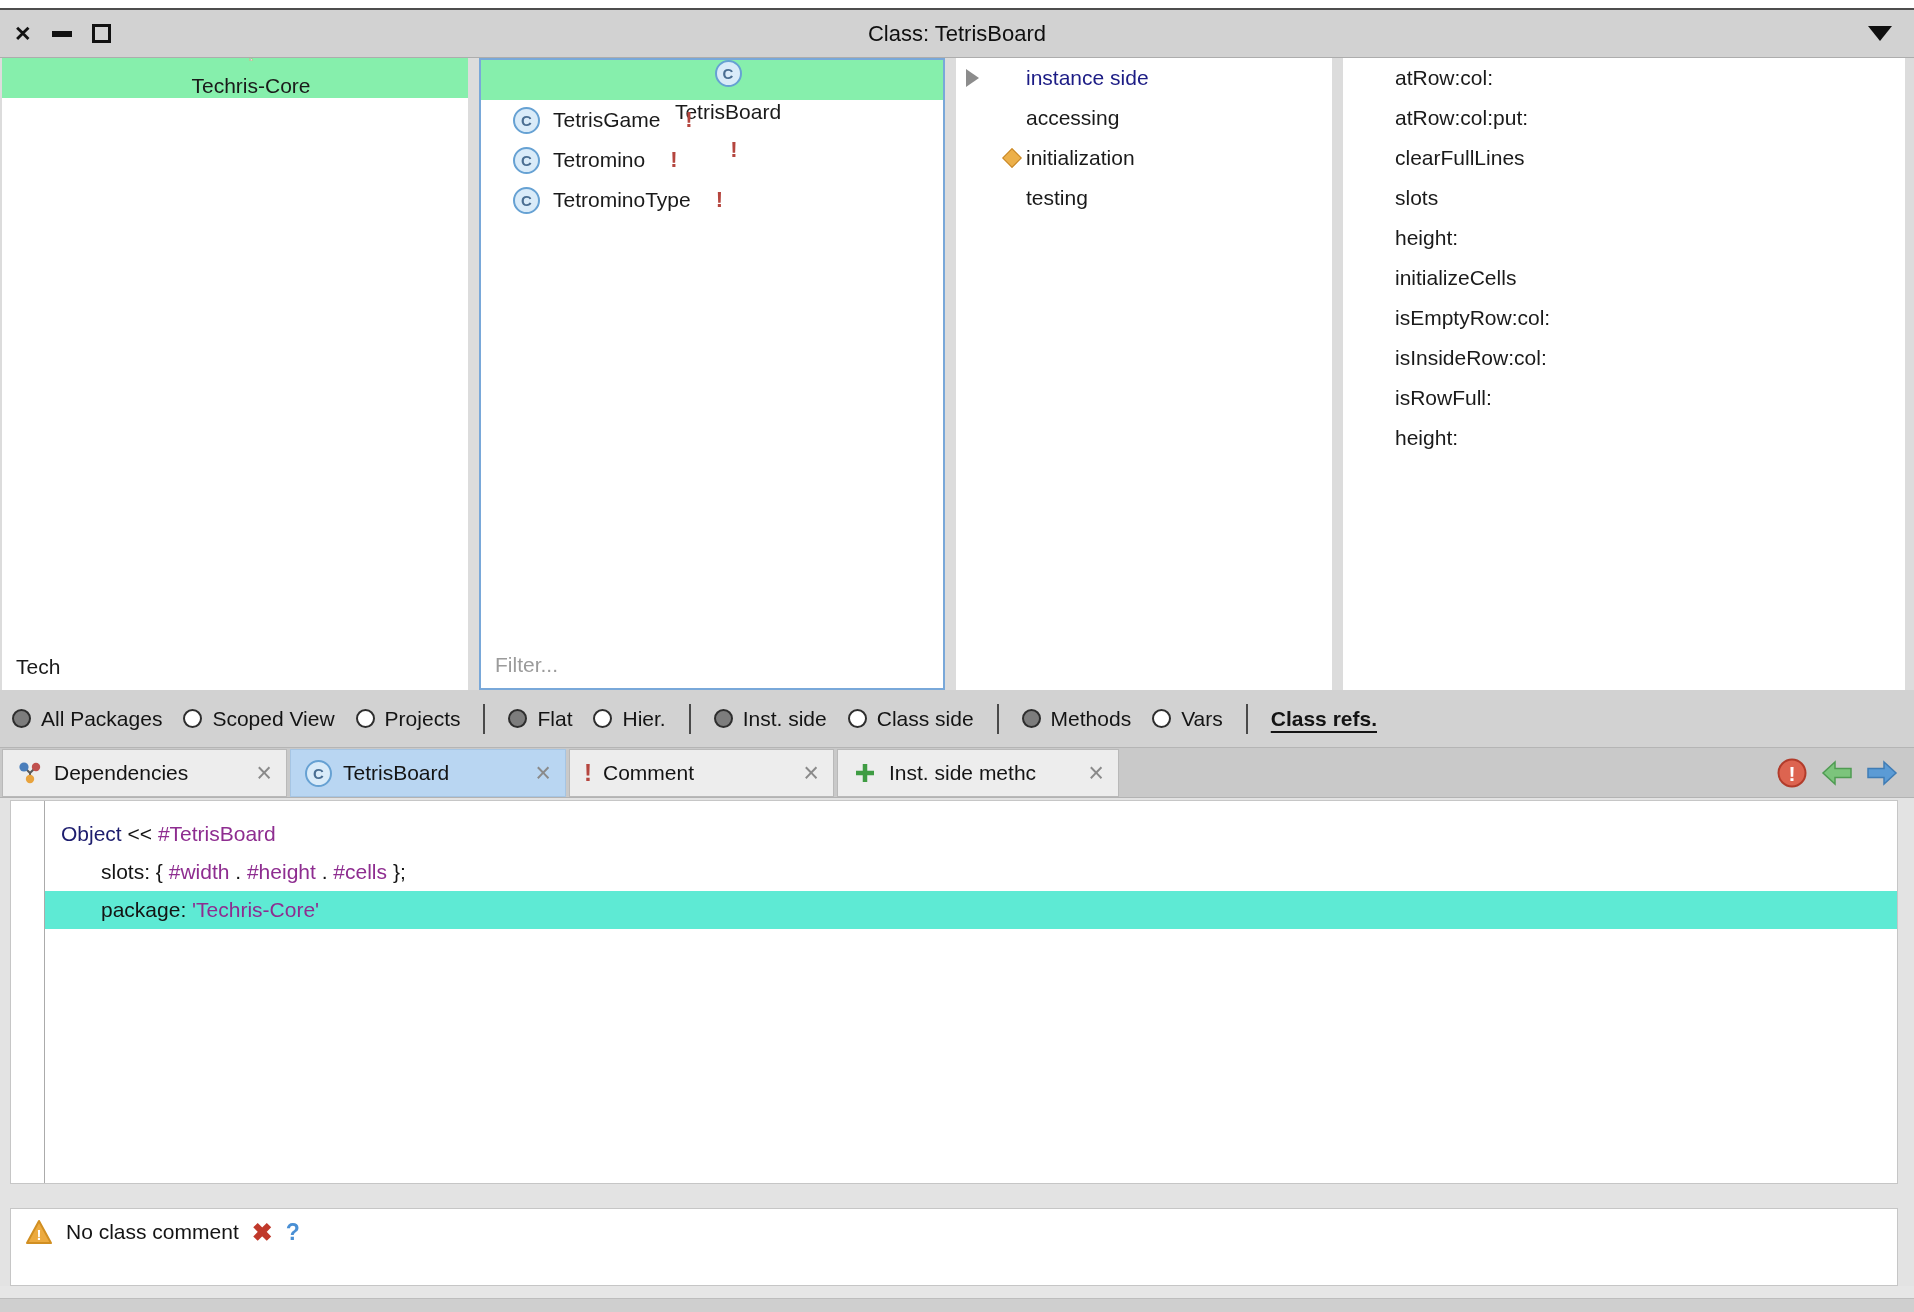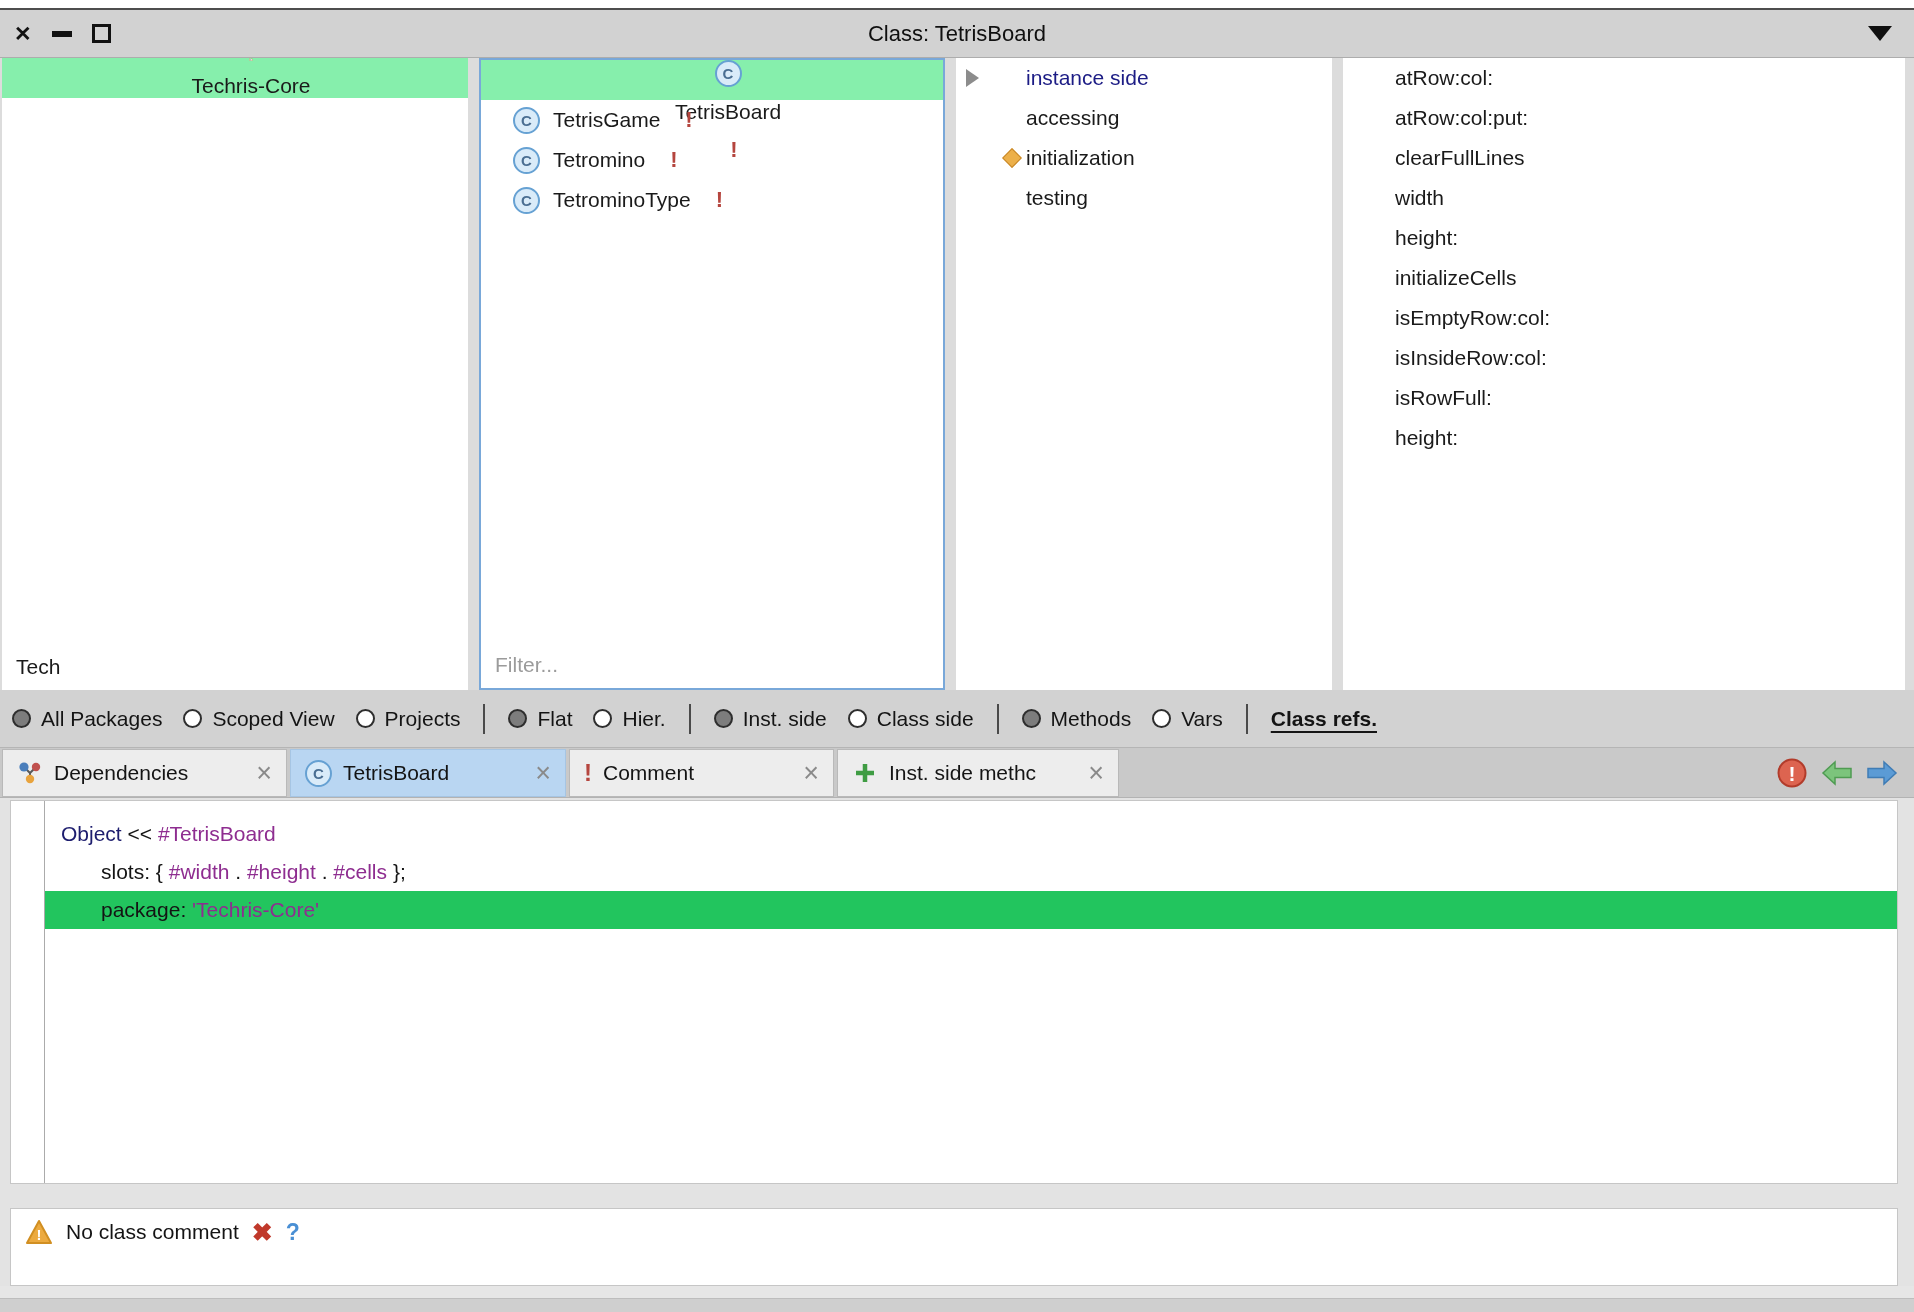--- a/index.html
+++ b/index.html
@@ -64,21 +64,21 @@
   .t-inst { width: 282px; }
   .tab-right-icons { position: absolute; right: 16px; top: 0; height: 50px; display: flex; align-items: center; gap: 13px; }
 
   
   .editor-outer { flex: 1; padding: 2px 16px 16px 10px; background: #e3e3e3; min-height: 0; }
   .editor { background: #ffffff; border: 1px solid #c6c6c6; height: 100%; display: flex; }
   .gutter { width: 34px; border-right: 1px solid #ababab; flex: none; }
   .code { flex: 1; padding-top: 14px; font-size: 21px; }
   .code-line { height: 38px; display: flex; align-items: center; white-space: pre; padding-left: 16px; }
   .code-line.indent { padding-left: 56px; }
-  .code-line.hl { background: #22c55e; text-align: center; }
+  .code-line.hl { background: #5eead4; text-align: center; }
   .tok.plain { color: #141414; }
   .tok.navy { color: #1d1d6e; }
   .tok.purple { color: #8e2d90; }
 
   
   .status-outer { padding: 8px 16px 0 10px; height: 86px; flex: none; }
   .status { background: #ffffff; border: 1px solid #c6c6c6; height: 78px; padding: 10px 14px; }
   .status-row { display: flex; align-items: center; gap: 13px; font-size: 21px; color: #141414; }
   .status-x { color: #c0392b; font-weight: 900; font-size: 25px; line-height: 1; }
   .status-q { color: #4a8fd4; font-weight: 700; font-size: 23px; line-height: 1; }
@@ -182,21 +182,21 @@
         <div class="row mth-row">
             <span>atRow:col:</span>
           </div>
         <div class="row mth-row">
             <span>atRow:col:put:</span>
           </div>
         <div class="row mth-row">
             <span>clearFullLines</span>
           </div>
         <div class="row mth-row">
-            <span>width</span>
+            <span>slots</span>
           </div>
         <div class="row mth-row">
             <span>height:</span>
           </div>
         <div class="row mth-row">
             <span>initializeCells</span>
           </div>
         <div class="row mth-row">
             <span>isEmptyRow:col:</span>
           </div>

